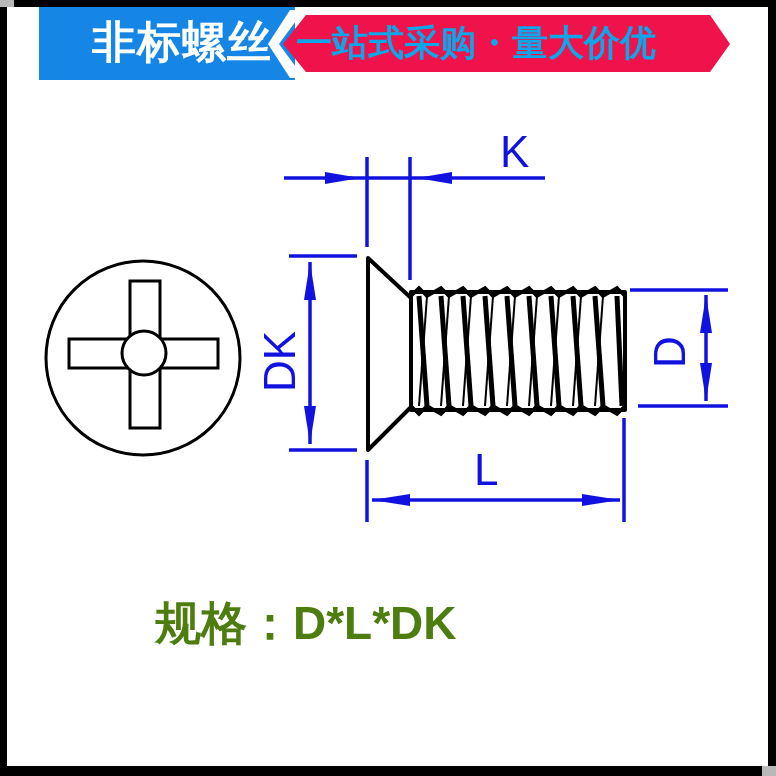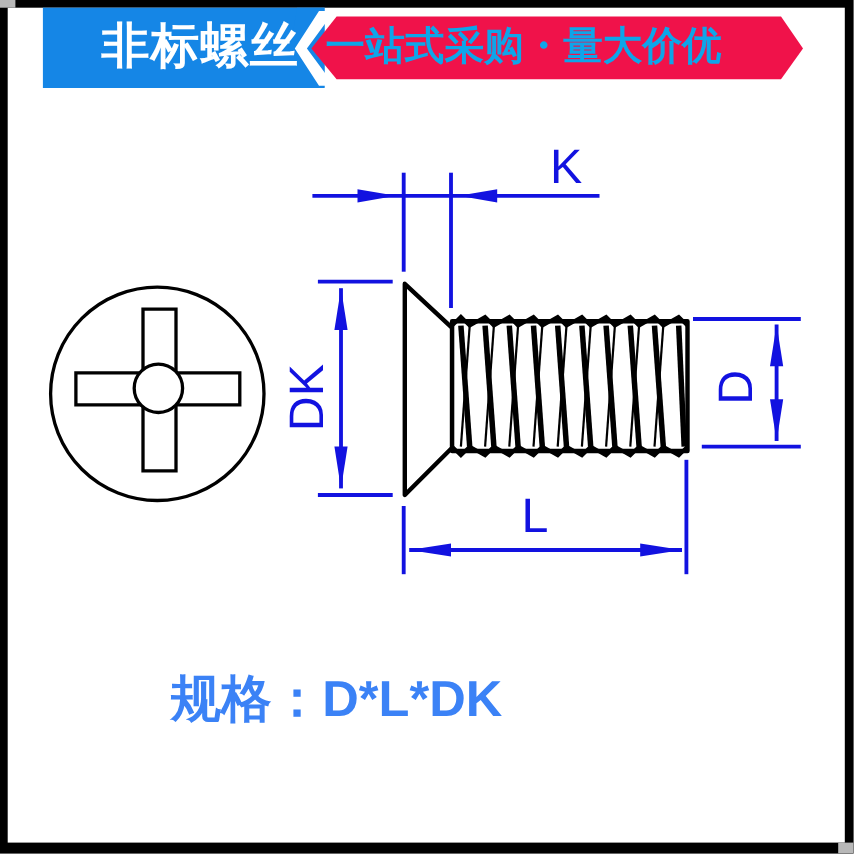--- a/index.html
+++ b/index.html
@@ -4,21 +4,21 @@
   <style>
     html, body { margin: 0; padding: 0; }
     body { width: 776px; height: 776px; background: #000; position: relative; overflow: hidden; font-family: "DejaVu Sans", sans-serif; }
     .frame { position: absolute; left: 7px; top: 7px; width: 761px; height: 759px; background: #ffffff; }
     .corner-tl { position: absolute; left: 0; top: 0; width: 14px; height: 7px; background: #b8b8b8; }
     .corner-br { position: absolute; right: 0; bottom: 0; width: 14px; height: 10px; background: #b8b8b8; }
     .banner-blue { position: absolute; left: 39px; top: 7px; width: 256px; height: 73px; background: #1586e6; }
     .banner-blue-text { position: absolute; left: 52px; top: 12px; width: 220px; height: 60px; color: #fff; font-size: 44px; font-weight: bold; line-height: 60px; letter-spacing: 1px; white-space: nowrap; margin-left: 40px; }
     svg.art { position: absolute; left: 0; top: 0; width: 776px; height: 776px; }
     .banner-red-text { position: absolute; left: 296px; top: 14px; height: 58px; color: #0ea5e9; font-size: 36px; font-weight: bold; line-height: 58px; white-space: nowrap; letter-spacing: 0px; }
-    .caption { position: absolute; left: 155px; top: 590px; height: 66px; color: #3b82f6; font-size: 46px; font-weight: bold; line-height: 66px; white-space: nowrap; font-family: "Liberation Sans", "DejaVu Sans", sans-serif; margin-top: 12px; }
+    .caption { position: absolute; left: 155px; top: 590px; height: 66px; color: #4d7c0f; font-size: 46px; font-weight: bold; line-height: 66px; white-space: nowrap; font-family: "Liberation Sans", "DejaVu Sans", sans-serif; }
     .dim-label { position: absolute; color: #1212e0; font-family: "Liberation Sans", sans-serif; font-size: 44px; line-height: 44px; }
     .lbl-k { left: 500px; top: 130px; }
     .lbl-l { left: 474px; top: 448px; }
     .lbl-dk { left: 250px; top: 340px; transform: rotate(-90deg); transform-origin: center; width: 60px; text-align: center; }
     .lbl-d { left: 648px; top: 330px; transform: rotate(-90deg); transform-origin: center; width: 44px; text-align: center; }
   </style>
 </head>
 <body>
 
 <div class="frame"></div>

